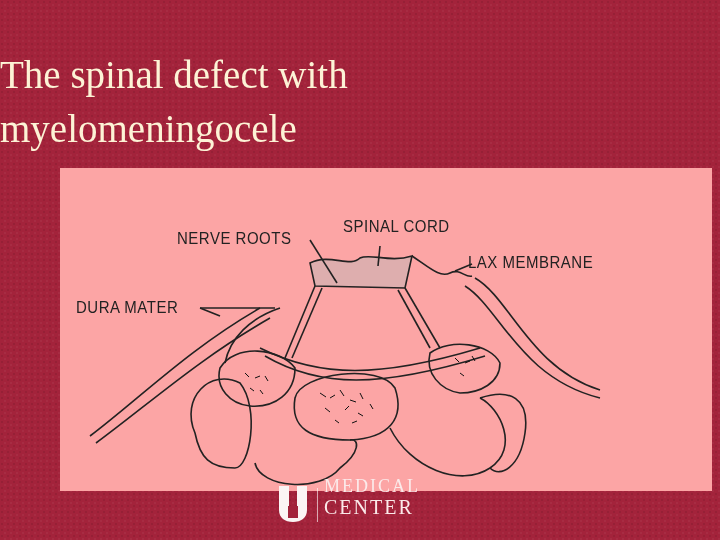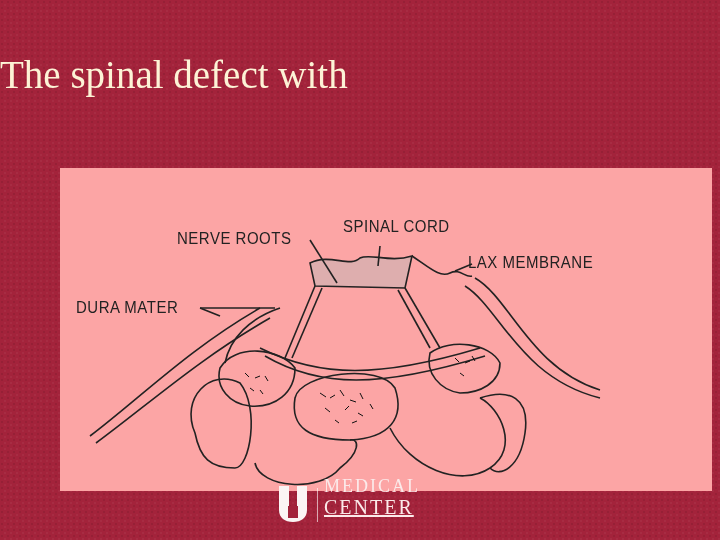--- a/index.html
+++ b/index.html
@@ -35,27 +35,28 @@
     position: absolute; left: 0; top: 0; width: 34px; height: 40px;
   }
   .logo .divider {
     position: absolute; left: 41px; top: 4px; width: 1px; height: 34px; background: rgba(255,255,255,0.6);
   }
   .logo .word1, .logo .word2 {
     position: absolute; left: 48px; color: #fbeaea;
     font-family: "Liberation Serif", serif; letter-spacing: 2px;
   }
   .logo .word1 { top: -8px; font-size: 18px; }
-  .logo .word2 { top: 12px; font-size: 20px; text-decoration: underline; }
+  .logo .word2 { top: 12px; font-size: 20px; }
 </style>
 </head>
 <body>
 
 <div class="title">
   <div>The spinal defect with</div>
+  <div>myelomeningocele</div>
 </div>
 
 <div class="figure">
   <svg width="600" height="323" viewBox="0 0 600 323">
     <g fill="none" stroke="#222" stroke-width="1.6">
 
       <path d="M30 268 C80 230 130 180 200 140"></path>
       <path d="M36 275 C90 235 140 190 210 150"></path>
       <path d="M220 140 C190 150 170 170 165 195"></path>
 

